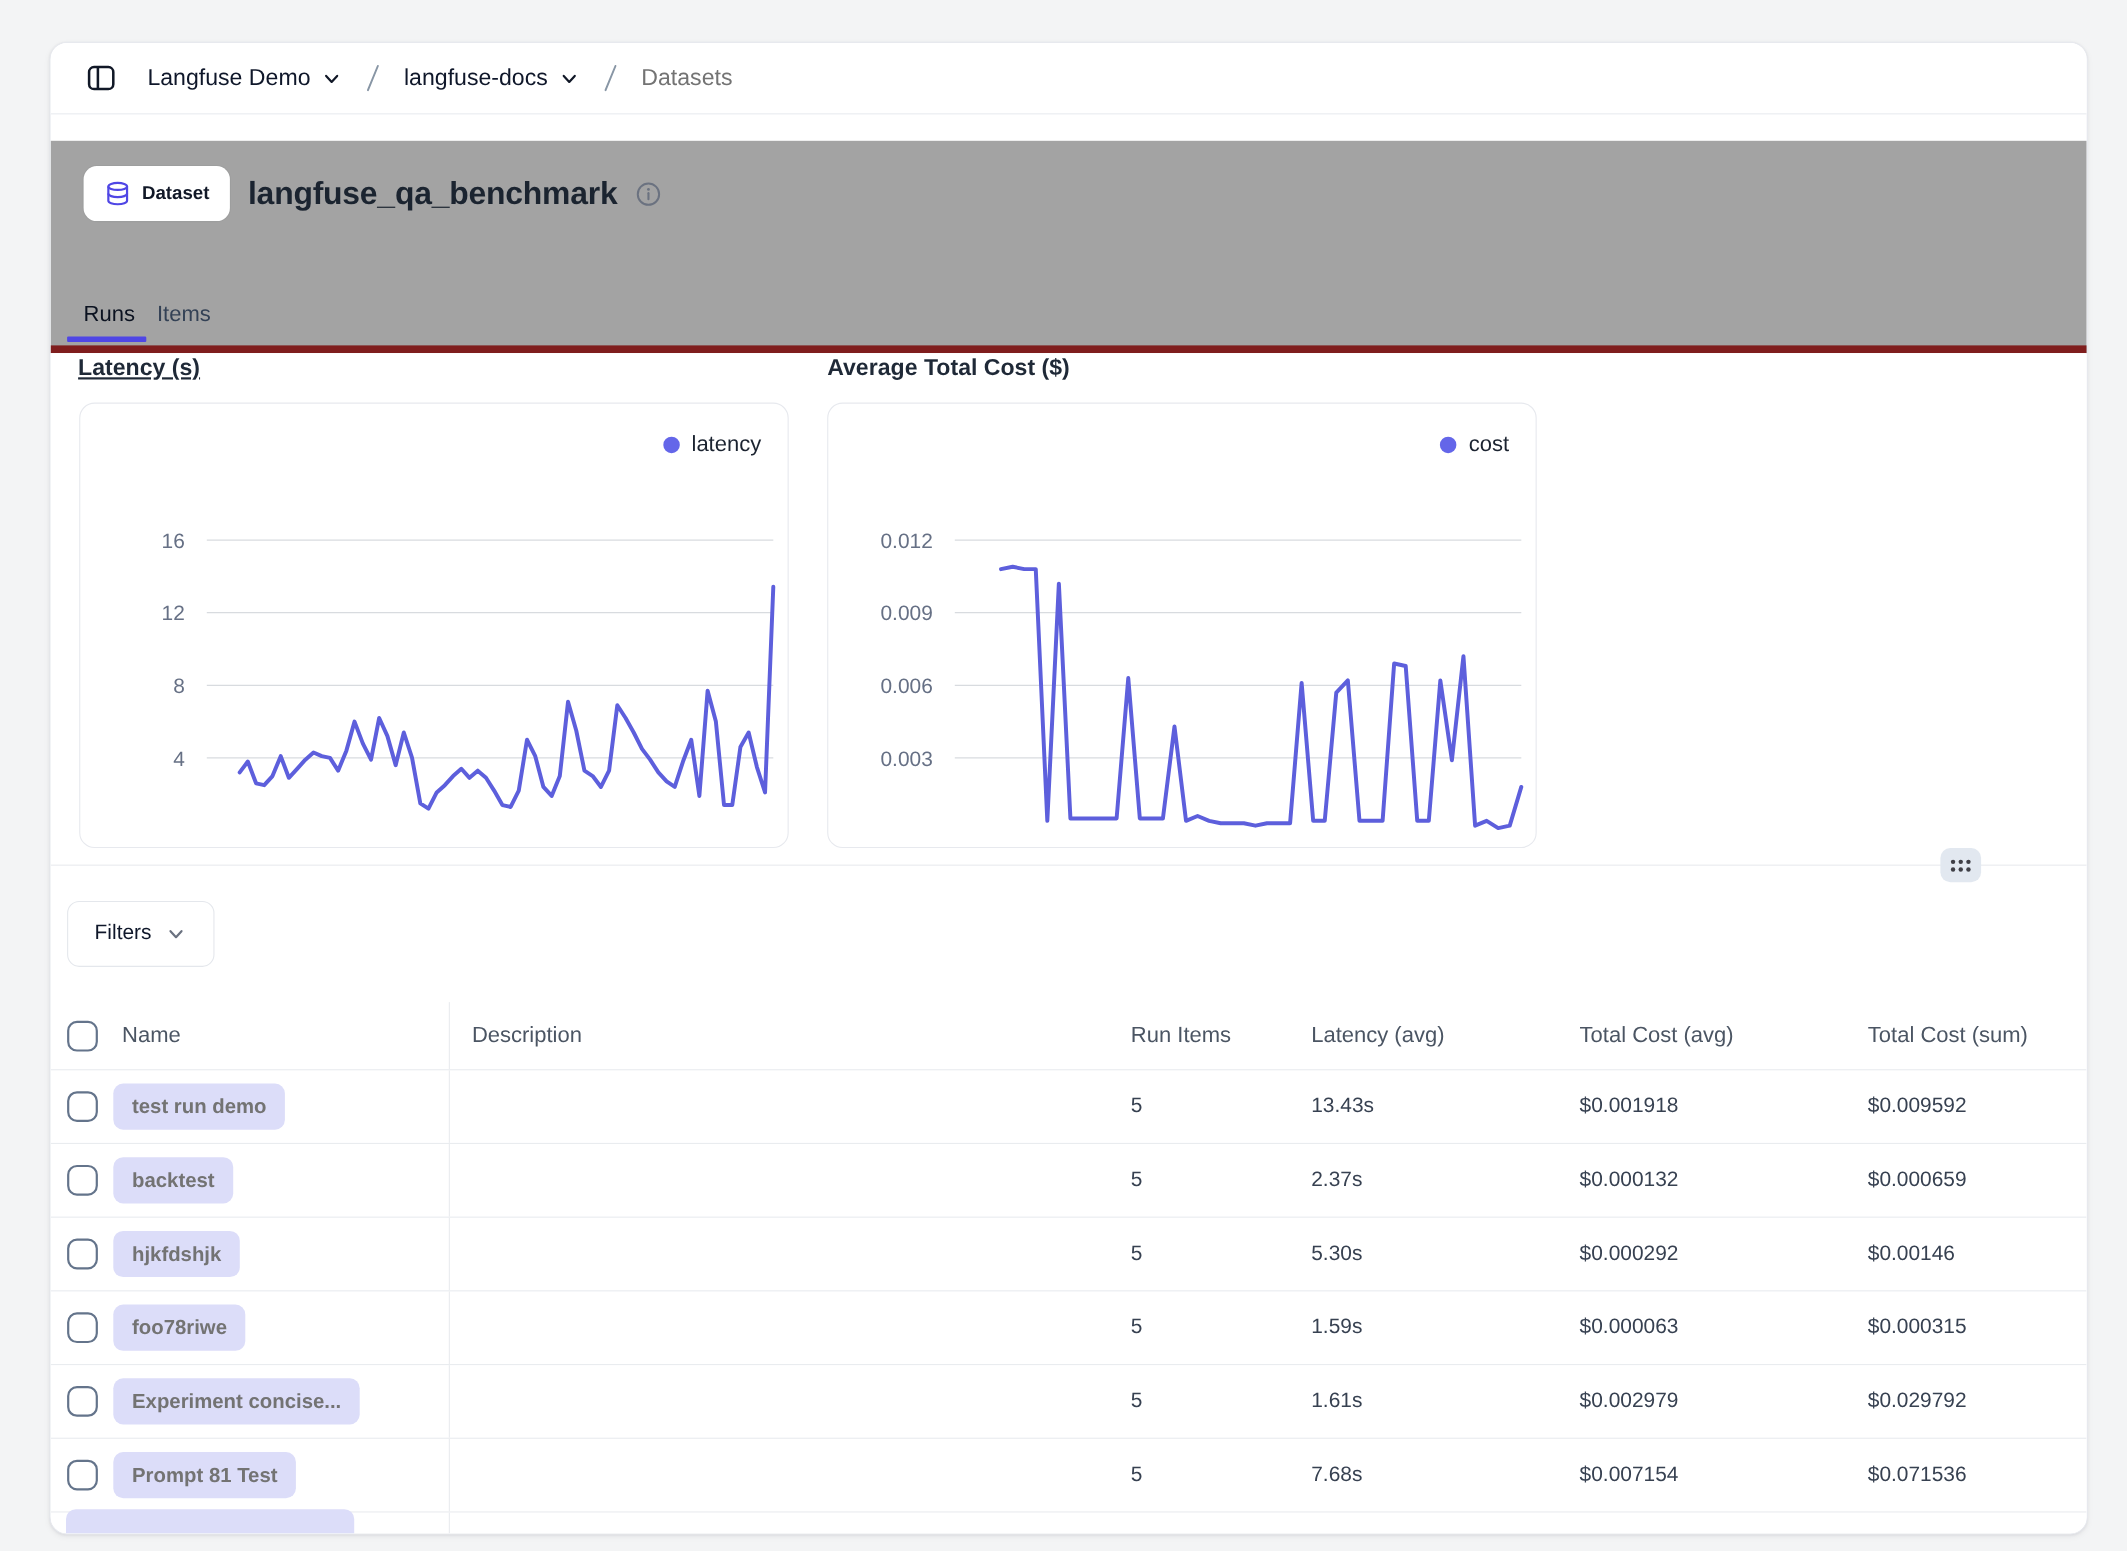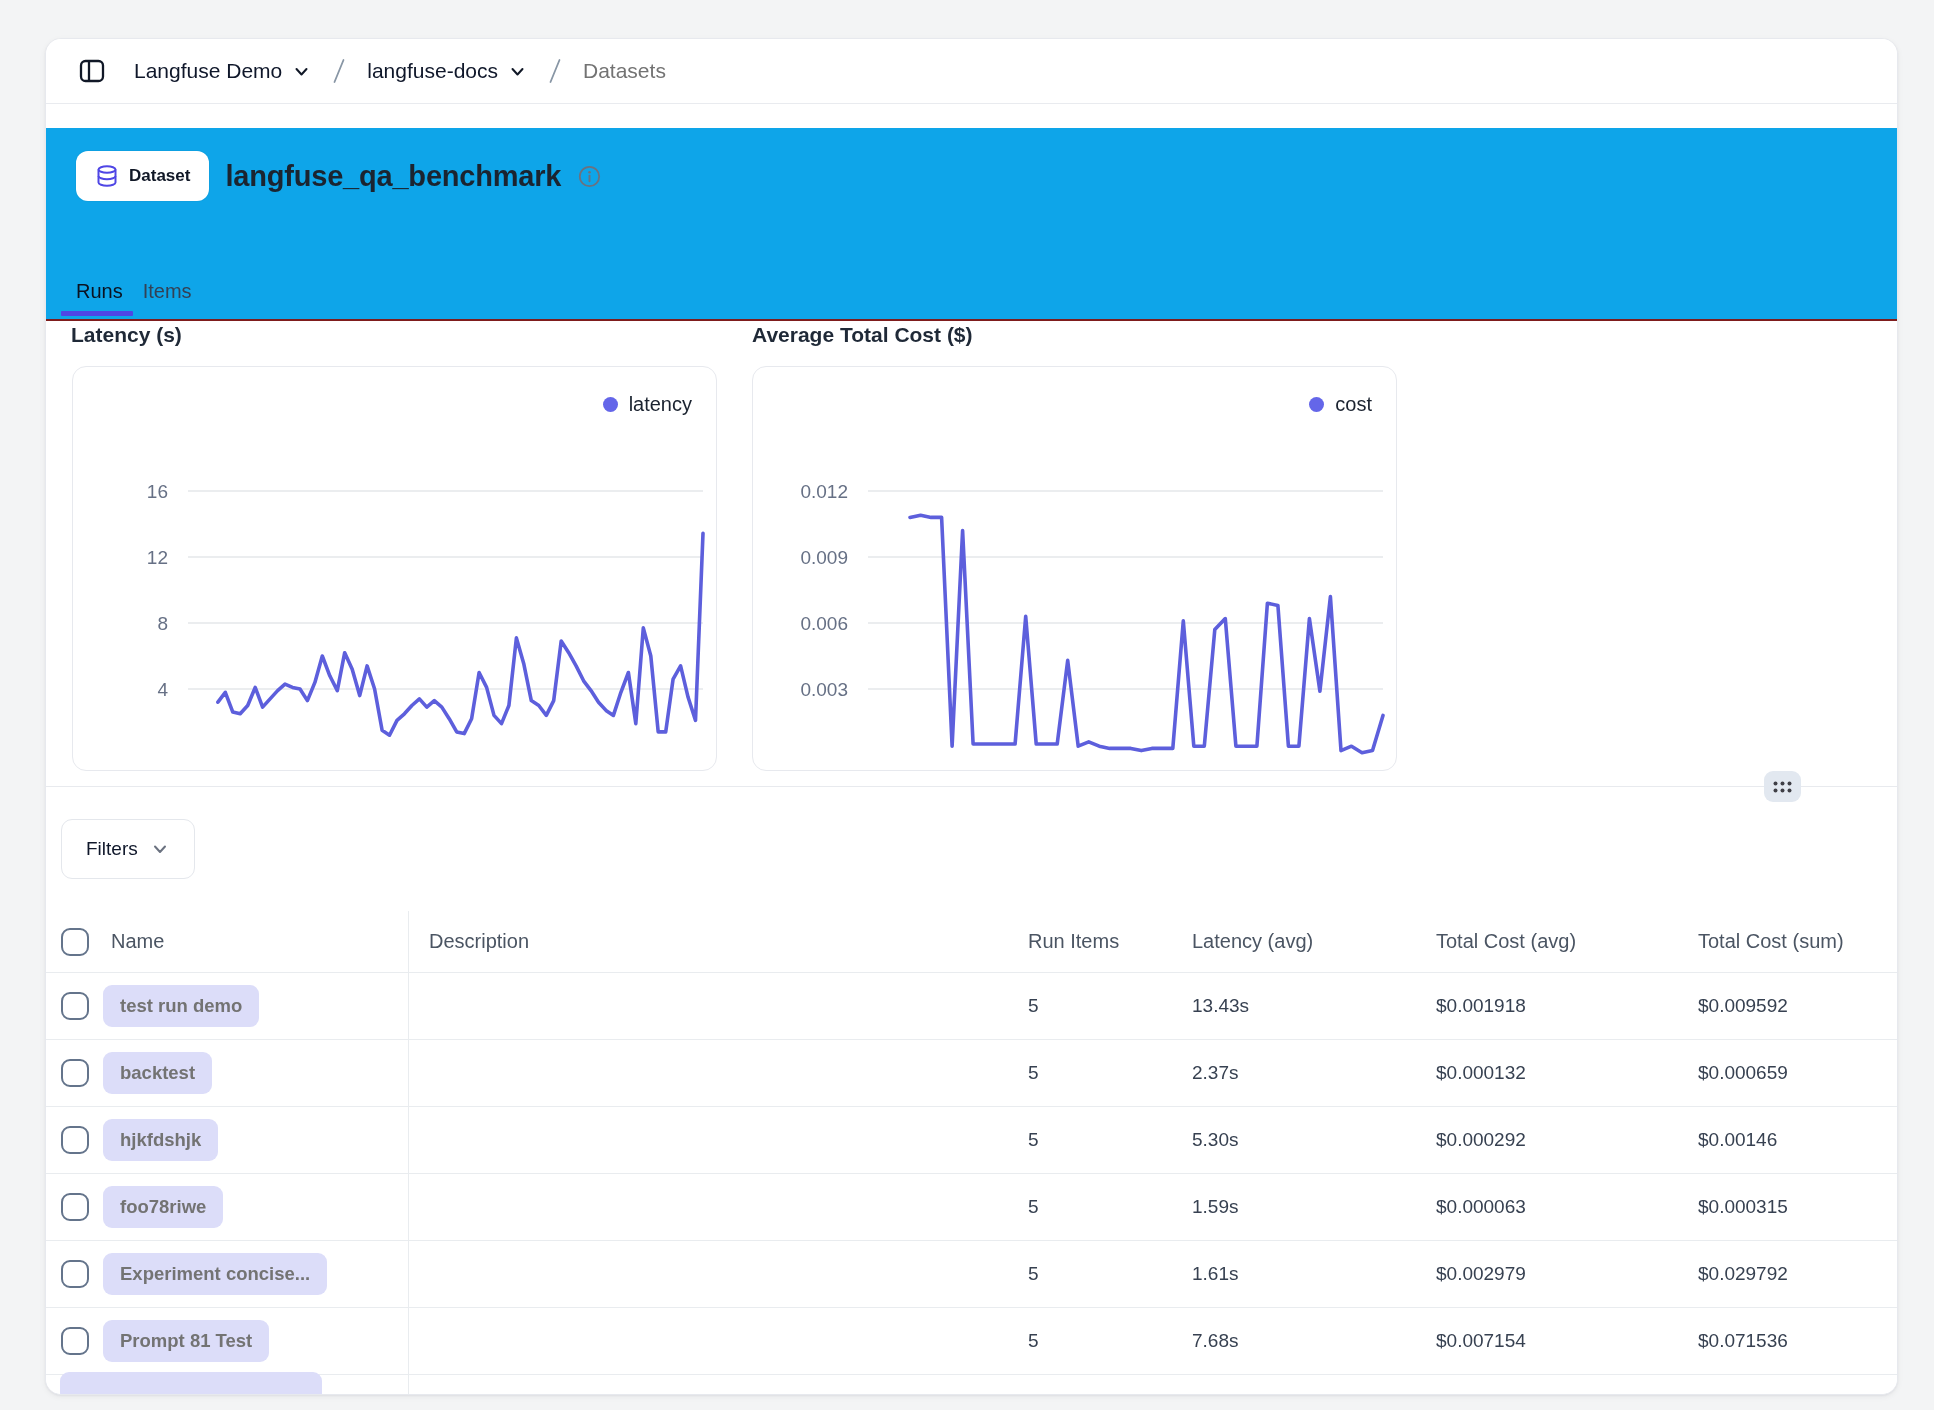--- a/index.html
+++ b/index.html
@@ -17,21 +17,21 @@
   .topbar { position:absolute; left:0; top:0; right:0; height:65px;
     display:flex; align-items:center; padding-left:30px; background:#ffffff;
     border-bottom:1px solid #e9ebef; }
   .tb-gap { width:26px; flex:0 0 auto; }
   .crumb { display:flex; align-items:center; gap:10px; font-size:21px; font-weight:500; color:#0f172a; cursor:pointer; }
   .crumb.muted { color:#737373; font-weight:400; cursor:default; }
   .slash { margin:0 20px; flex:0 0 auto; }
 
   
   .headsec { position:absolute; left:0; top:89px; right:0; height:193px;
-    background:#0ea5e9; border-bottom:2px solid #7f1d1d; }
+    background:#a3a3a3; border-bottom:7px solid #7f1d1d; }
   .title-row { position:absolute; left:30px; top:22px; right:30px; height:52px;
     display:flex; align-items:center; gap:16px; }
   .ds-badge { display:flex; align-items:center; gap:10px; background:#ffffff;
     border-radius:12px; height:50px; padding:0 19px; box-shadow:0 0 0 1px rgba(15,23,42,.03);
     font-size:17px; font-weight:700; color:#111827; }
   .page-title { font-size:29px; font-weight:700; color:#1b2430; letter-spacing:-.2px; }
   .tabs { position:absolute; left:30px; bottom:0; display:flex; gap:20px; }
   .tab { position:relative; font-size:20px; font-weight:500; color:#334155;
     padding-bottom:16px; cursor:pointer; }
   .tab.active { color:#0b1220; }
@@ -135,21 +135,21 @@
       </svg>
     </div>
     <div class="tabs">
       <div class="tab active">Runs</div>
       <div class="tab">Items</div>
     </div>
   </div>
 
   <div class="content">
 
-    <div class="chart-title" style="left:25px;">Latency (s)</div>
+    <div class="chart-title" style="left:25px;text-decoration:underline;">Latency (s)</div>
     <div class="chart-title" style="left:706px;">Average Total Cost ($)</div>
 
     <div class="chart-card" style="left:26px;">
       <div class="chart-canvas">
           <svg width="645" height="405" viewBox="0 0 645 405">
             <line x1="115" y1="124.0" x2="630" y2="124.0" stroke="#d8dbdf" stroke-width="1.2"></line>
             <text x="95" y="131" text-anchor="end" font-size="19" fill="#667085" font-family="Liberation Sans, sans-serif">16</text>
             <line x1="115" y1="190.0" x2="630" y2="190.0" stroke="#d8dbdf" stroke-width="1.2"></line>
             <text x="95" y="197" text-anchor="end" font-size="19" fill="#667085" font-family="Liberation Sans, sans-serif">12</text>
             <line x1="115" y1="256.0" x2="630" y2="256.0" stroke="#d8dbdf" stroke-width="1.2"></line>

